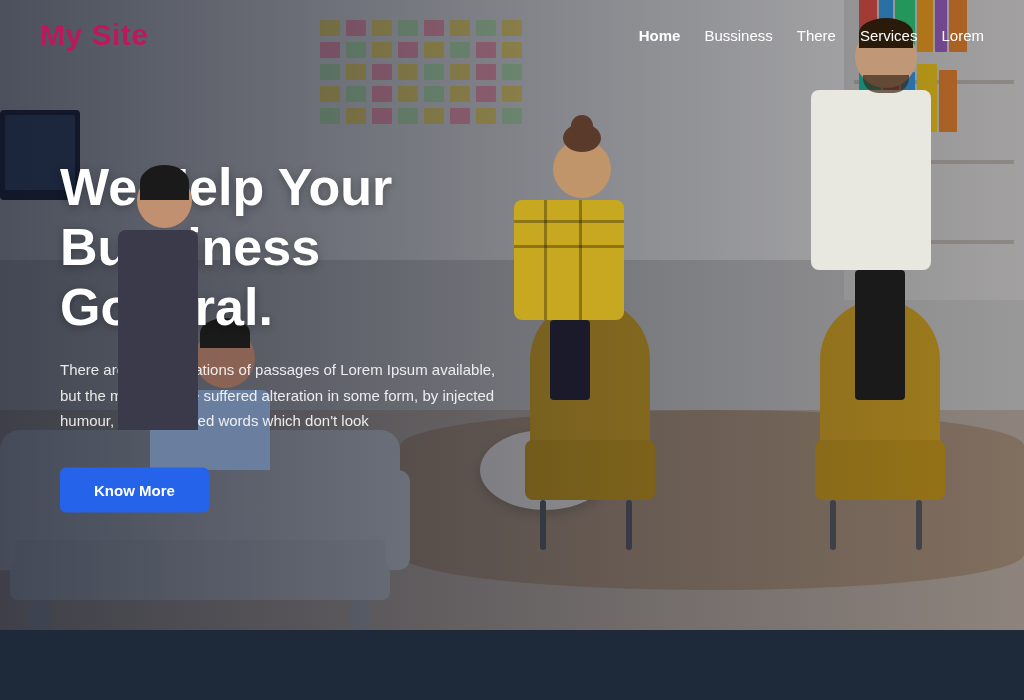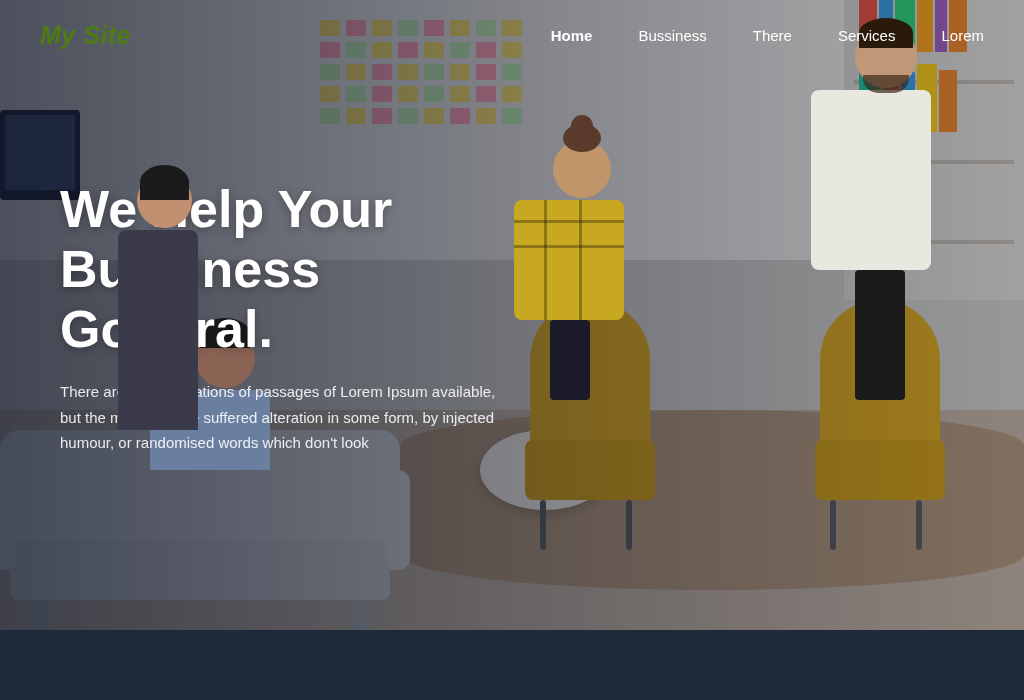--- a/index.html
+++ b/index.html
@@ -17,31 +17,30 @@
       top: 0; left: 0; right: 0;
       z-index: 10;
       display: flex;
       align-items: center;
       justify-content: space-between;
       padding: 0 40px;
       height: 70px;
     }
 
     .site-logo {
-      color: #4d7c0f;
-      font-size: 25px;
+      color: #be185d;
+      font-size: 30px;
       font-weight: 700;
       letter-spacing: 0.5px;
-      font-style: italic;
     }
 
     nav {
       display: flex;
       align-items: center;
-      gap: 46px;
+      gap: 24px;
       margin-left: 44px;
     }
 
     nav a {
       color: #fff;
       text-decoration: none;
       font-size: 15px;
       font-weight: 500;
       cursor: pointer;
     }
@@ -466,17 +465,18 @@
       <a>Lorem</a>
     </nav>
   </header>
 
   <div class="hero-content">
     <h1 class="hero-title">
       <span>We Help Your Bussiness</span><br>
       <span>Go Viral.</span>
     </h1>
     <p class="hero-description">There are many variations of passages of Lorem Ipsum available, but the majority have suffered alteration in some form, by injected humour, or randomised words which don't look</p>
+    <button class="know-more-btn">Know More</button>
   </div>
 
 </div>
 
 <div class="bottom-bar"></div>
 
 </body></html>

